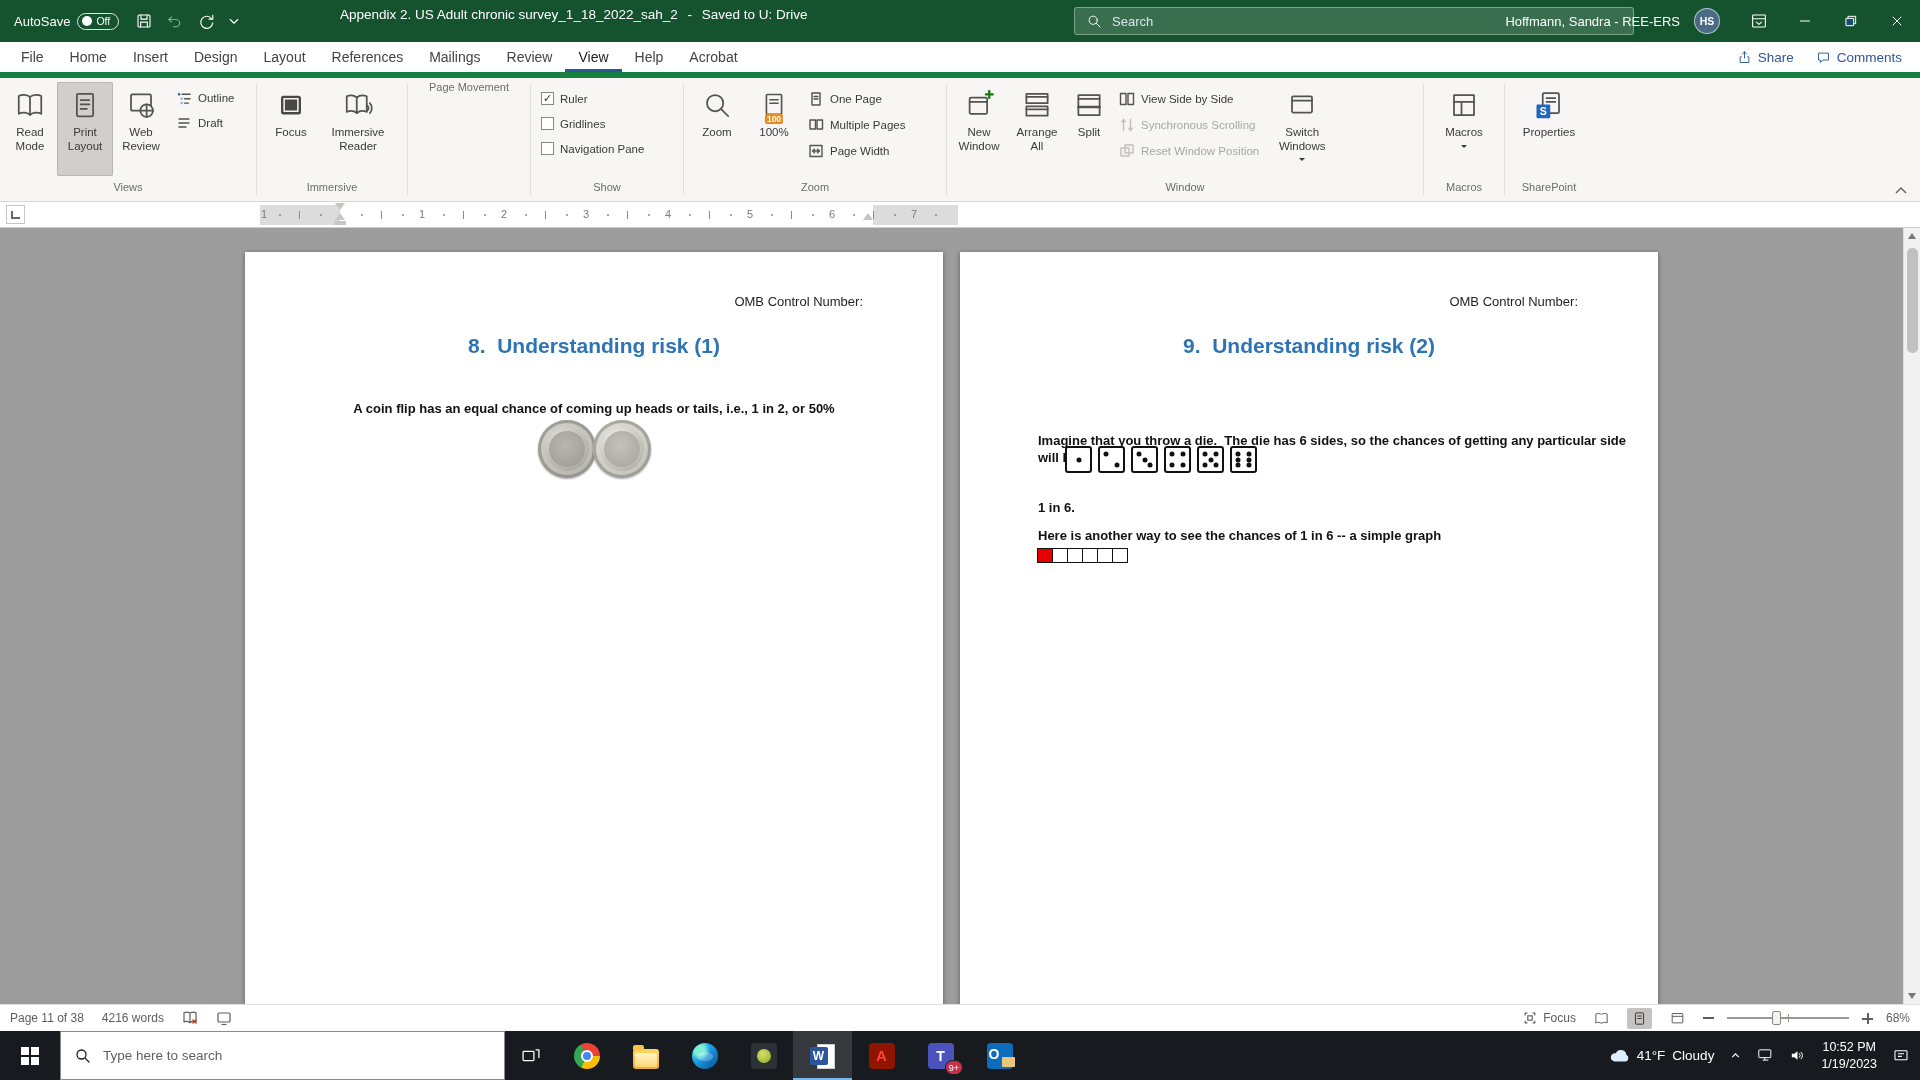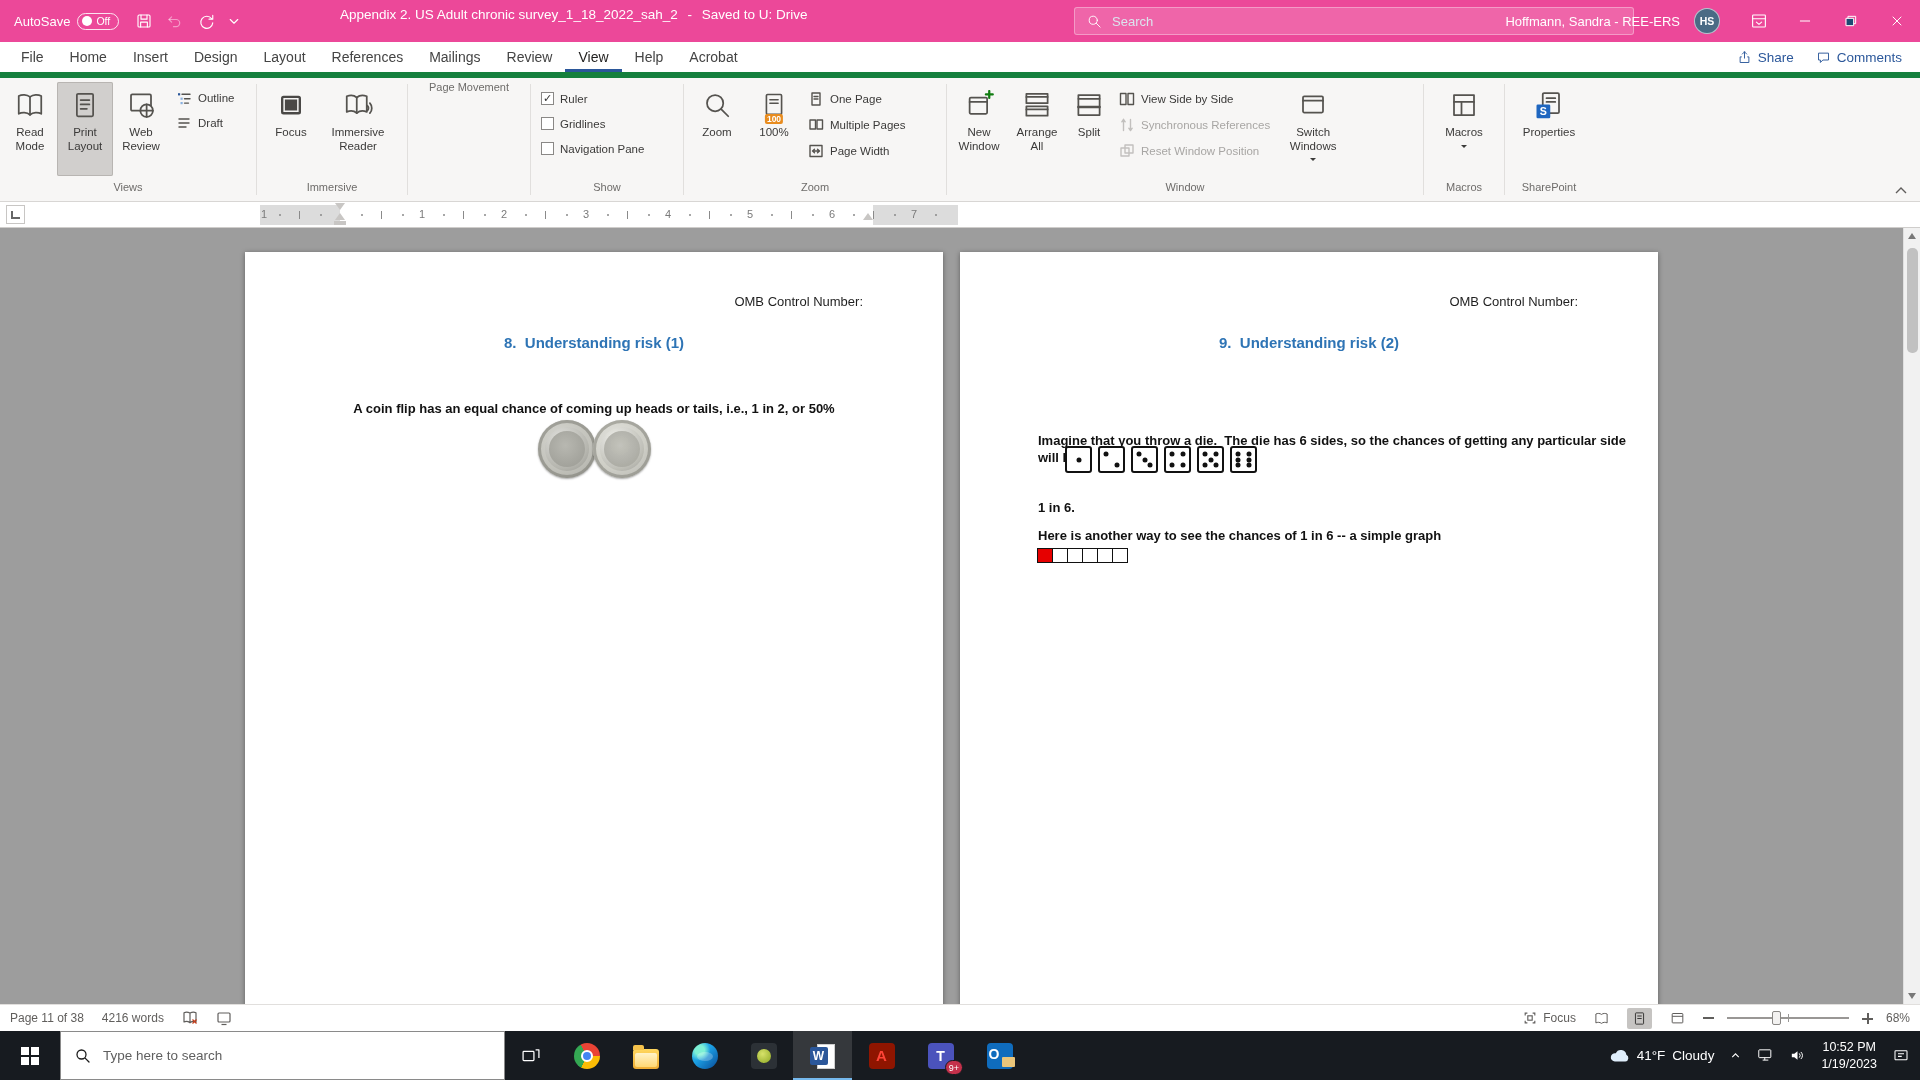--- a/index.html
+++ b/index.html
@@ -2,21 +2,21 @@
 <html><head>
 <meta charset="utf-8">
 <style>
   * { margin:0; padding:0; box-sizing:border-box; }
   html,body { width:1920px; height:1080px; overflow:hidden; }
   body { font-family:"Liberation Sans", sans-serif; background:#fff; color:#3b3a39; position:relative; }
   svg { display:block; }
   .pre { white-space:pre-wrap; }
 
   
-  .titlebar { height:42px; background:#ec4899; position:relative; display:flex; align-items:center; color:#fff; }
+  .titlebar { height:42px; background:#14532d; position:relative; display:flex; align-items:center; color:#fff; }
   .tb-left { display:flex; align-items:center; gap:12px; padding-left:14px; z-index:2; }
   .autosave { display:flex; align-items:center; gap:7px; font-size:13px; }
   .as-toggle { width:42px; height:17px; border:1px solid rgba(255,255,255,.85); border-radius:9px; display:flex; align-items:center; gap:4px; padding:0 4px; }
   .as-knob { width:10px; height:10px; border-radius:50%; background:#fff; }
   .as-state { font-size:10.5px; color:#fff; }
   .qat { display:flex; align-items:center; gap:13px; margin-left:4px; }
   .tb-title { position:absolute; left:340px; top:0; height:28px; display:flex; align-items:center; font-size:13.5px; gap:6px; white-space:pre; z-index:1; }
   .tb-search { position:absolute; left:1074px; top:7px; width:560px; height:28px; background:rgba(255,255,255,.16); border:1px solid rgba(255,255,255,.35); border-radius:3px; display:flex; align-items:center; gap:10px; padding:0 12px; z-index:2; }
   .tb-search input { background:transparent; border:none; outline:none; color:#e8eef5; font-size:13px; width:100%; font-family:"Liberation Sans",sans-serif; }
   .tb-search input::placeholder { color:#dbe4ee; }
@@ -68,21 +68,21 @@
   .im-first { left:335px; top:1px; border-left:5px solid transparent; border-right:5px solid transparent; border-top:7px solid #c8c6c4; }
   .im-hang { left:335px; top:11px; border-left:5px solid transparent; border-right:5px solid transparent; border-bottom:7px solid #c8c6c4; }
   .im-box { position:absolute; left:334px; top:19px; width:12px; height:4px; background:#c8c6c4; }
   .im-right { left:863px; top:11px; border-left:5px solid transparent; border-right:5px solid transparent; border-bottom:7px solid #c8c6c4; }
 
   
   .docarea { height:776px; background:#9d9d9d; position:relative; overflow:hidden; }
   .page { position:absolute; top:24px; width:698px; height:980px; background:#fff; box-shadow:0 1px 5px rgba(0,0,0,.4); }
   .page1 { left:245px; } .page2 { left:960px; }
   .omb { position:absolute; top:42px; right:80px; font-size:13px; color:#1f1f1f; }
-  .pheading { position:absolute; top:82px; left:0; right:0; text-align:center; font-size:15px; font-weight:bold; color:#2e74b5; }
+  .pheading { position:absolute; top:82px; left:0; right:0; text-align:center; font-size:21px; font-weight:bold; color:#2e74b5; }
   .p1body { position:absolute; top:149px; left:0; right:0; text-align:center; font-size:13px; font-weight:bold; color:#111; }
   .coins { position:absolute; top:168px; left:0; right:0; display:flex; justify-content:center; }
   .coin { width:58px; height:58px; border-radius:50%; background:radial-gradient(circle at 38% 32%, #dededa, #b5b5ae 55%, #90908a 85%, #7e7e78); box-shadow:inset 0 0 0 3px rgba(116,116,108,.5), inset 0 0 0 7px rgba(205,205,198,.55), 0 1px 2px rgba(0,0,0,.35); position:relative; }
   .coin::after { content:""; position:absolute; inset:11px; border-radius:50%; background:radial-gradient(circle at 45% 40%, #b8b8b1, #9a9a93); }
   .coin.c2 { margin-left:-3px; filter:brightness(1.06); }
   .p2body { position:absolute; top:147px; left:78px; width:600px; font-size:13px; font-weight:bold; color:#111; line-height:1.3; }
   .dice-row { position:absolute; top:194px; left:105px; display:flex; gap:6px; }
   .die { width:27px; height:27px; border:2px solid #111; border-radius:3px; background:#fff; position:relative; }
   .pip { position:absolute; width:5px; height:5px; border-radius:50%; background:#111; transform:translate(-50%,-50%); }
   .gcaption { position:absolute; top:276px; left:78px; font-size:13px; font-weight:bold; color:#111; }
@@ -461,21 +461,21 @@
               </svg>
             </span>
           <span>View Side by Side</span>
         </div>
         <div class="rsmall dim">
           <span>
               <svg class="line" width="16" height="16" viewBox="0 0 16 16">
                 <path d="M4.5 2.5v11M4.5 2.5L2.8 4.8M4.5 2.5l1.7 2.3M11.5 13.5v-11M11.5 13.5l-1.7-2.3M11.5 13.5l1.7-2.3"></path>
               </svg>
             </span>
-          <span>Synchronous References</span>
+          <span>Synchronous Scrolling</span>
         </div>
         <div class="rsmall dim">
           <span>
               <svg class="line" width="16" height="16" viewBox="0 0 16 16">
                 <rect x="2" y="5" width="8" height="8"></rect>
                 <rect x="6" y="2" width="8" height="8"></rect>
               </svg>
             </span>
           <span>Reset Window Position</span>
         </div>

